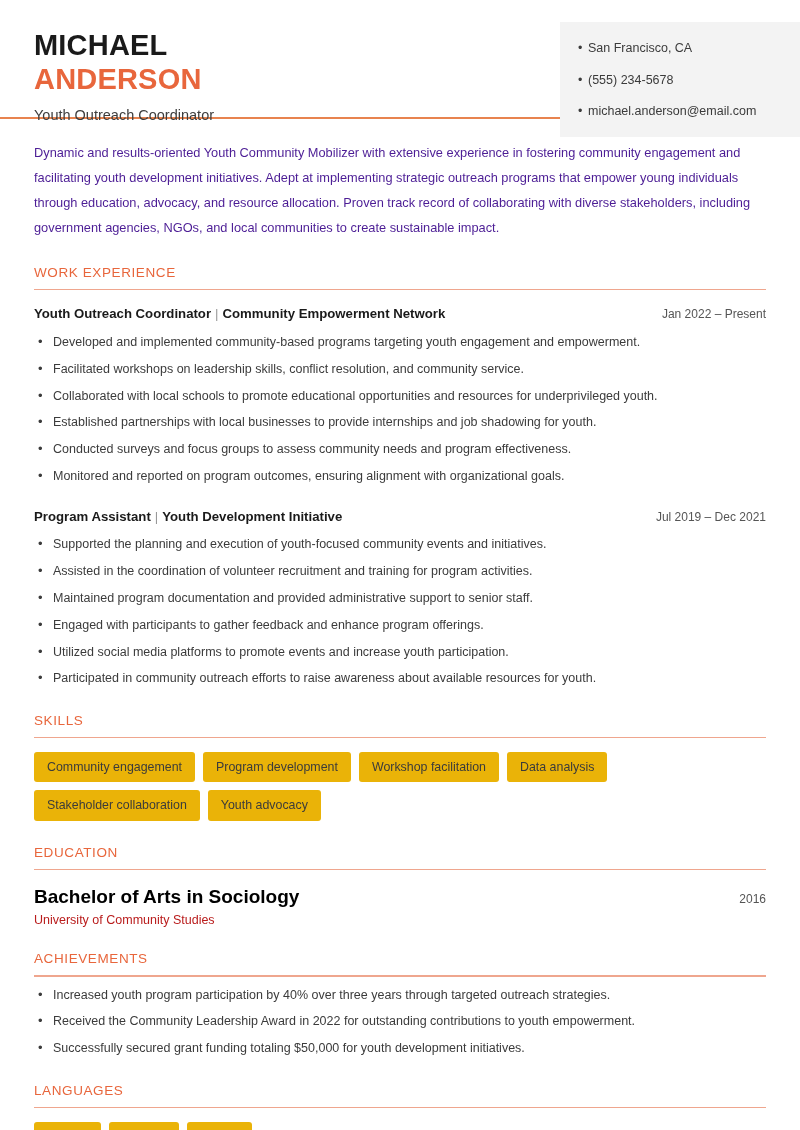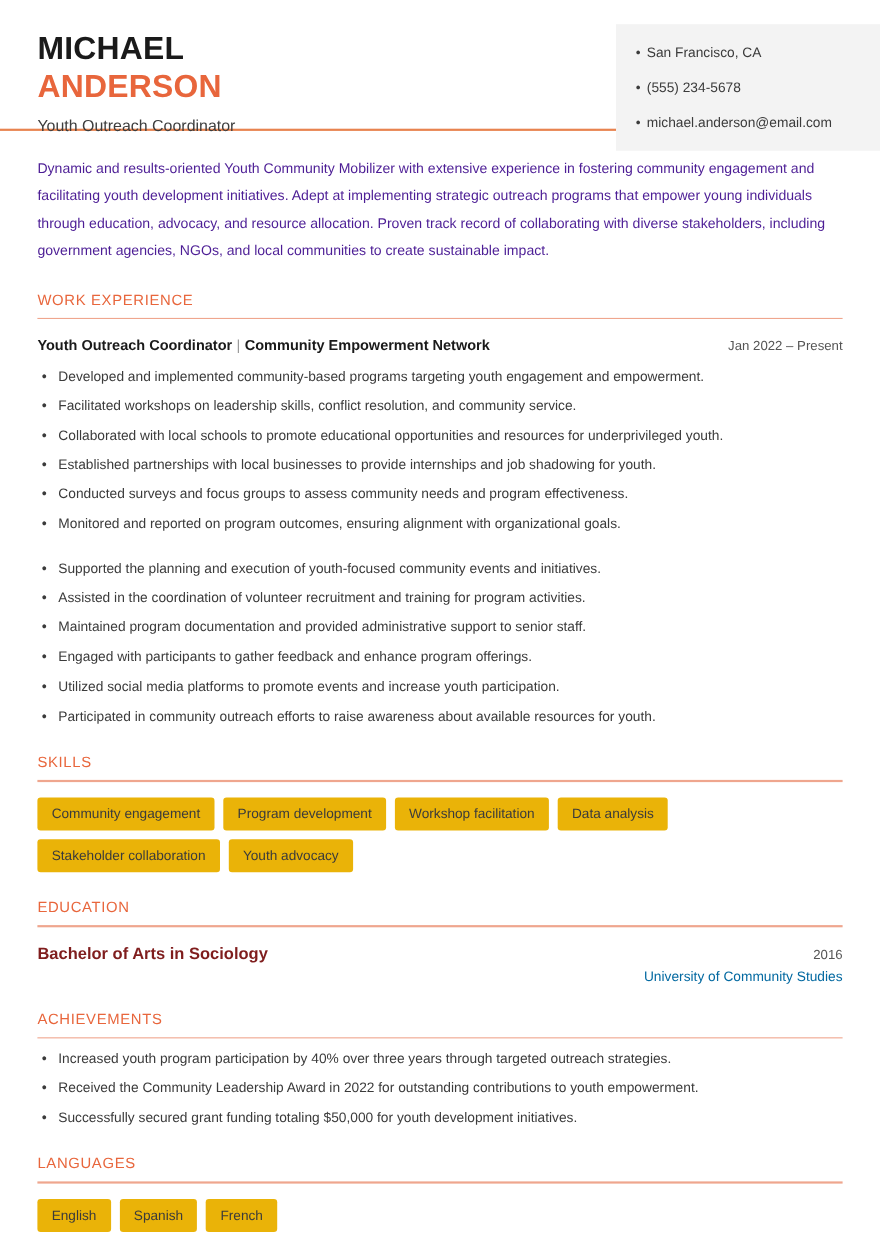--- a/index.html
+++ b/index.html
@@ -165,29 +165,28 @@
     border-radius: 3px;
     padding: 7px 13px;
     font-size: 12.4px;
     color: #3b3b3b;
     line-height: 1.3;
     white-space: nowrap;
   }
 
   .edu-entry { margin-top: 16px; }
   .edu-degree {
-    font-size: 15px;
+    font-size: 19px;
     font-weight: bold;
-    color: #7f1d1d;
+    color: #000000;
   }
   .edu-school {
     font-size: 12.5px;
-    color: #0369a1;
+    color: #b91c1c;
     margin-top: 5px;
-    text-align: right;
   }
   .ach-list { margin-top: 16px; }
 </style>
 </head>
 <body>
 
 <div class="page">
 
   <div class="header">
     <div class="identity">
@@ -237,20 +236,26 @@
           <li>Developed and implemented community-based programs targeting youth engagement and empowerment.</li>
           <li>Facilitated workshops on leadership skills, conflict resolution, and community service.</li>
           <li>Collaborated with local schools to promote educational opportunities and resources for underprivileged youth.</li>
           <li>Established partnerships with local businesses to provide internships and job shadowing for youth.</li>
           <li>Conducted surveys and focus groups to assess community needs and program effectiveness.</li>
           <li>Monitored and reported on program outcomes, ensuring alignment with organizational goals.</li>
         </ul>
       </div>
 
       <div class="entry" style="margin-top:21px;">
+        <div class="entry-head">
+          <div class="entry-title">
+            <span>Program Assistant</span><span class="entry-sep">|</span><span>Youth Development Initiative</span>
+          </div>
+          <div class="entry-date">Jul 2019 – Dec 2021</div>
+        </div>
         <ul class="bullets">
           <li>Supported the planning and execution of youth-focused community events and initiatives.</li>
           <li>Assisted in the coordination of volunteer recruitment and training for program activities.</li>
           <li>Maintained program documentation and provided administrative support to senior staff.</li>
           <li>Engaged with participants to gather feedback and enhance program offerings.</li>
           <li>Utilized social media platforms to promote events and increase youth participation.</li>
           <li>Participated in community outreach efforts to raise awareness about available resources for youth.</li>
         </ul>
       </div>
     </div>

